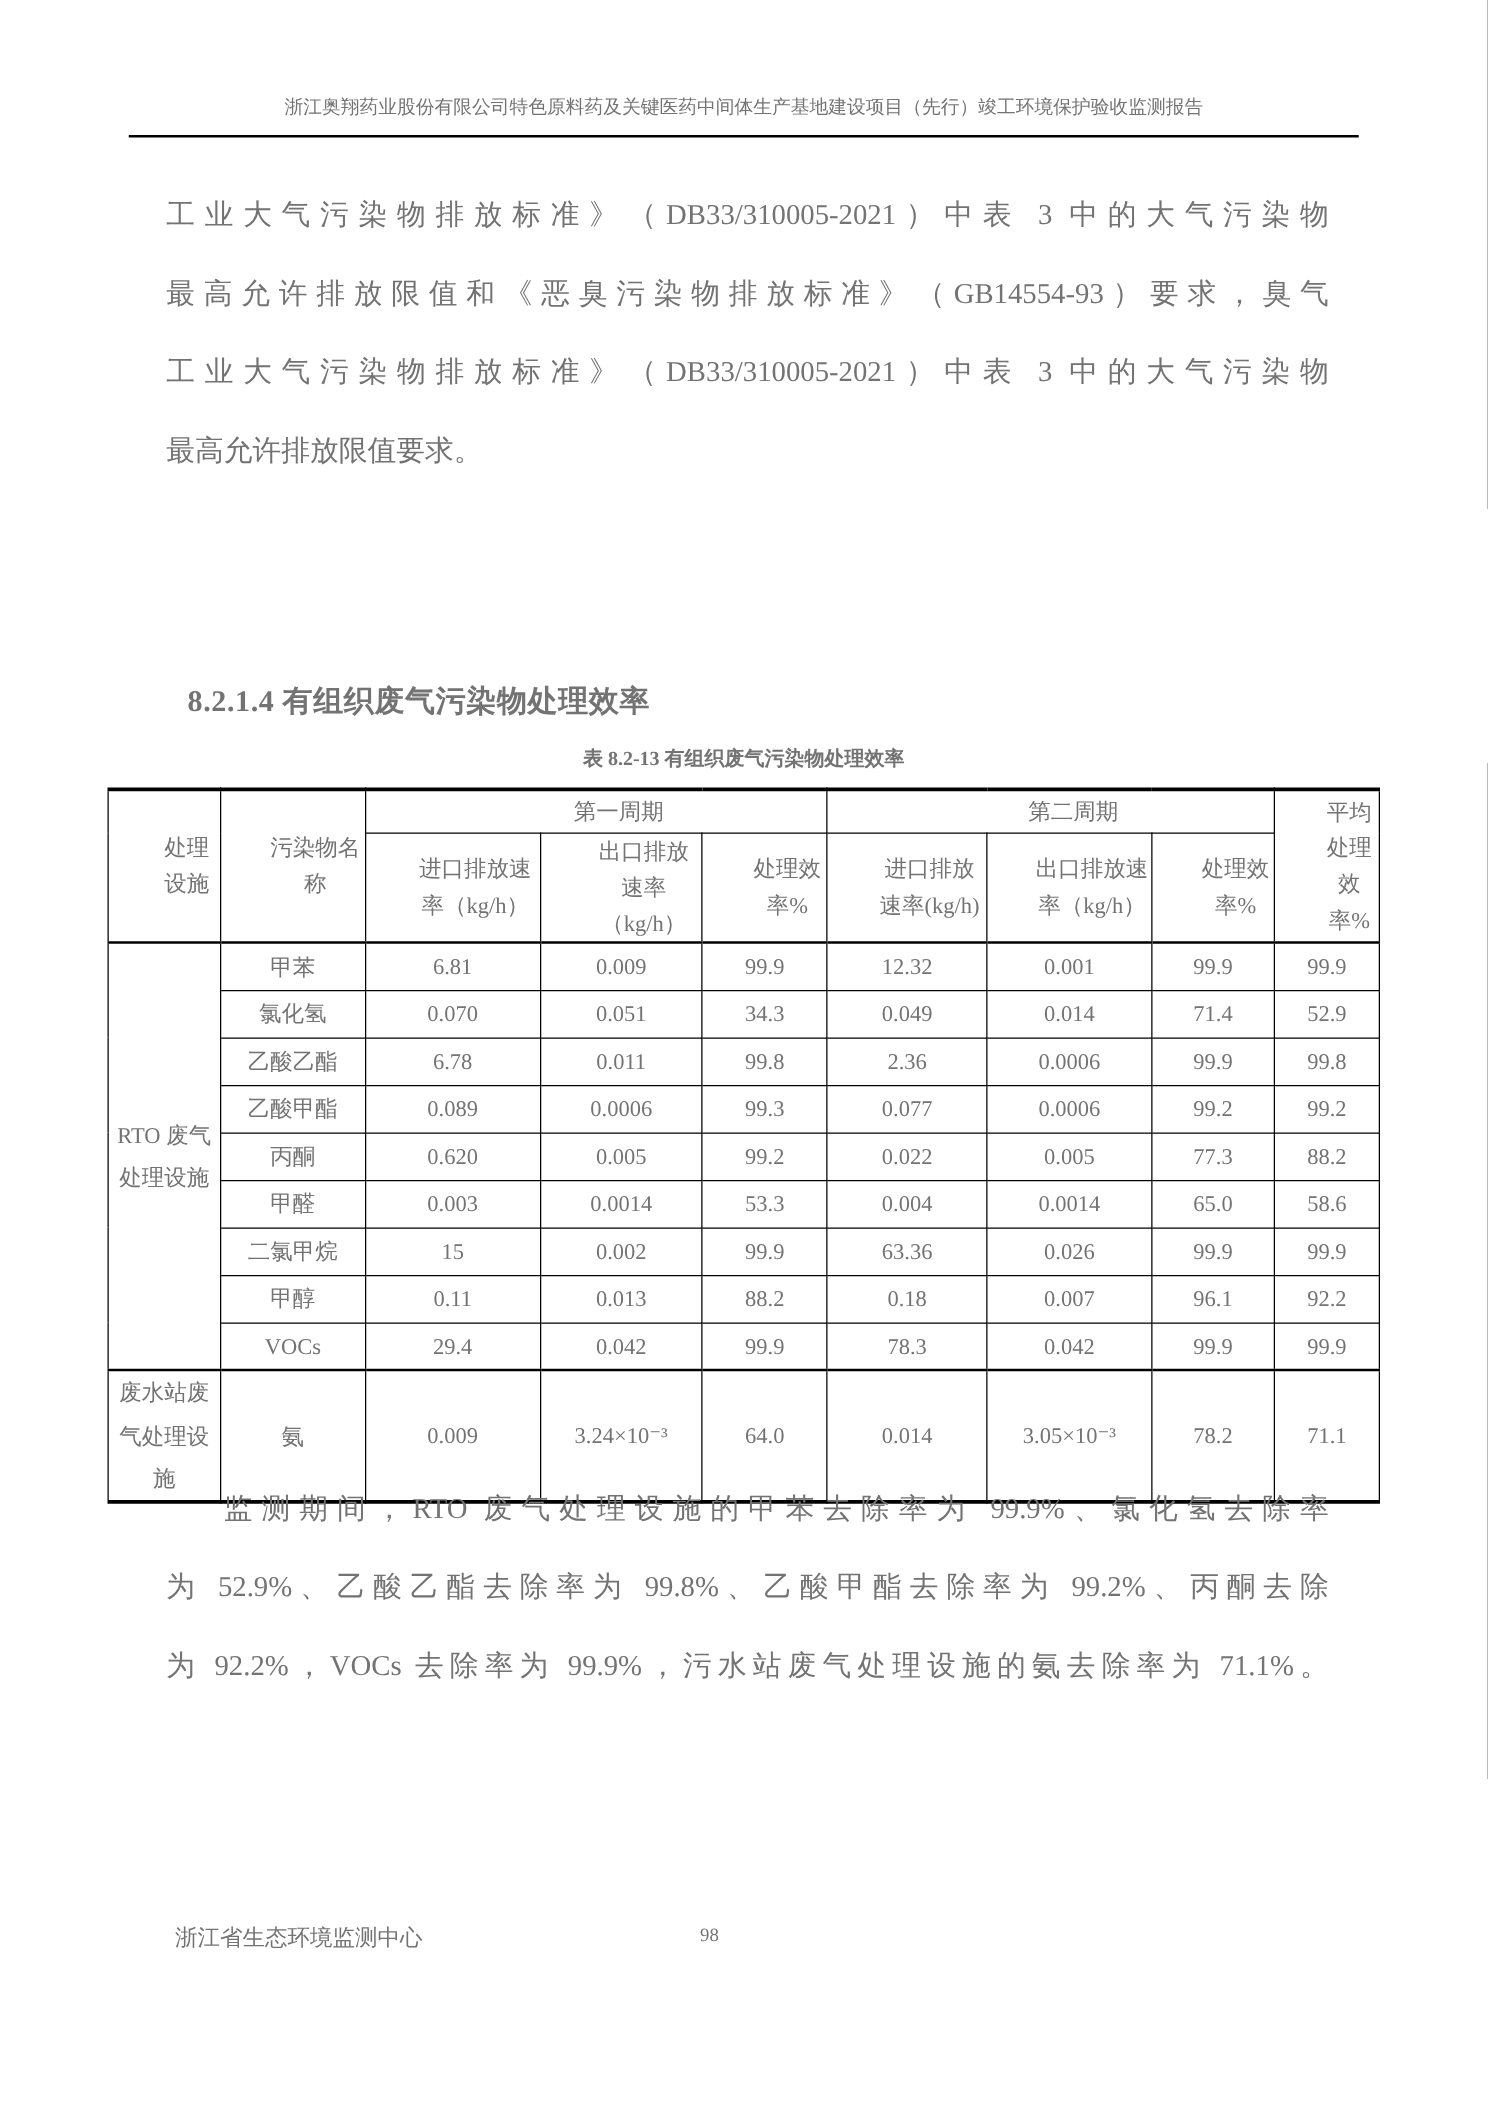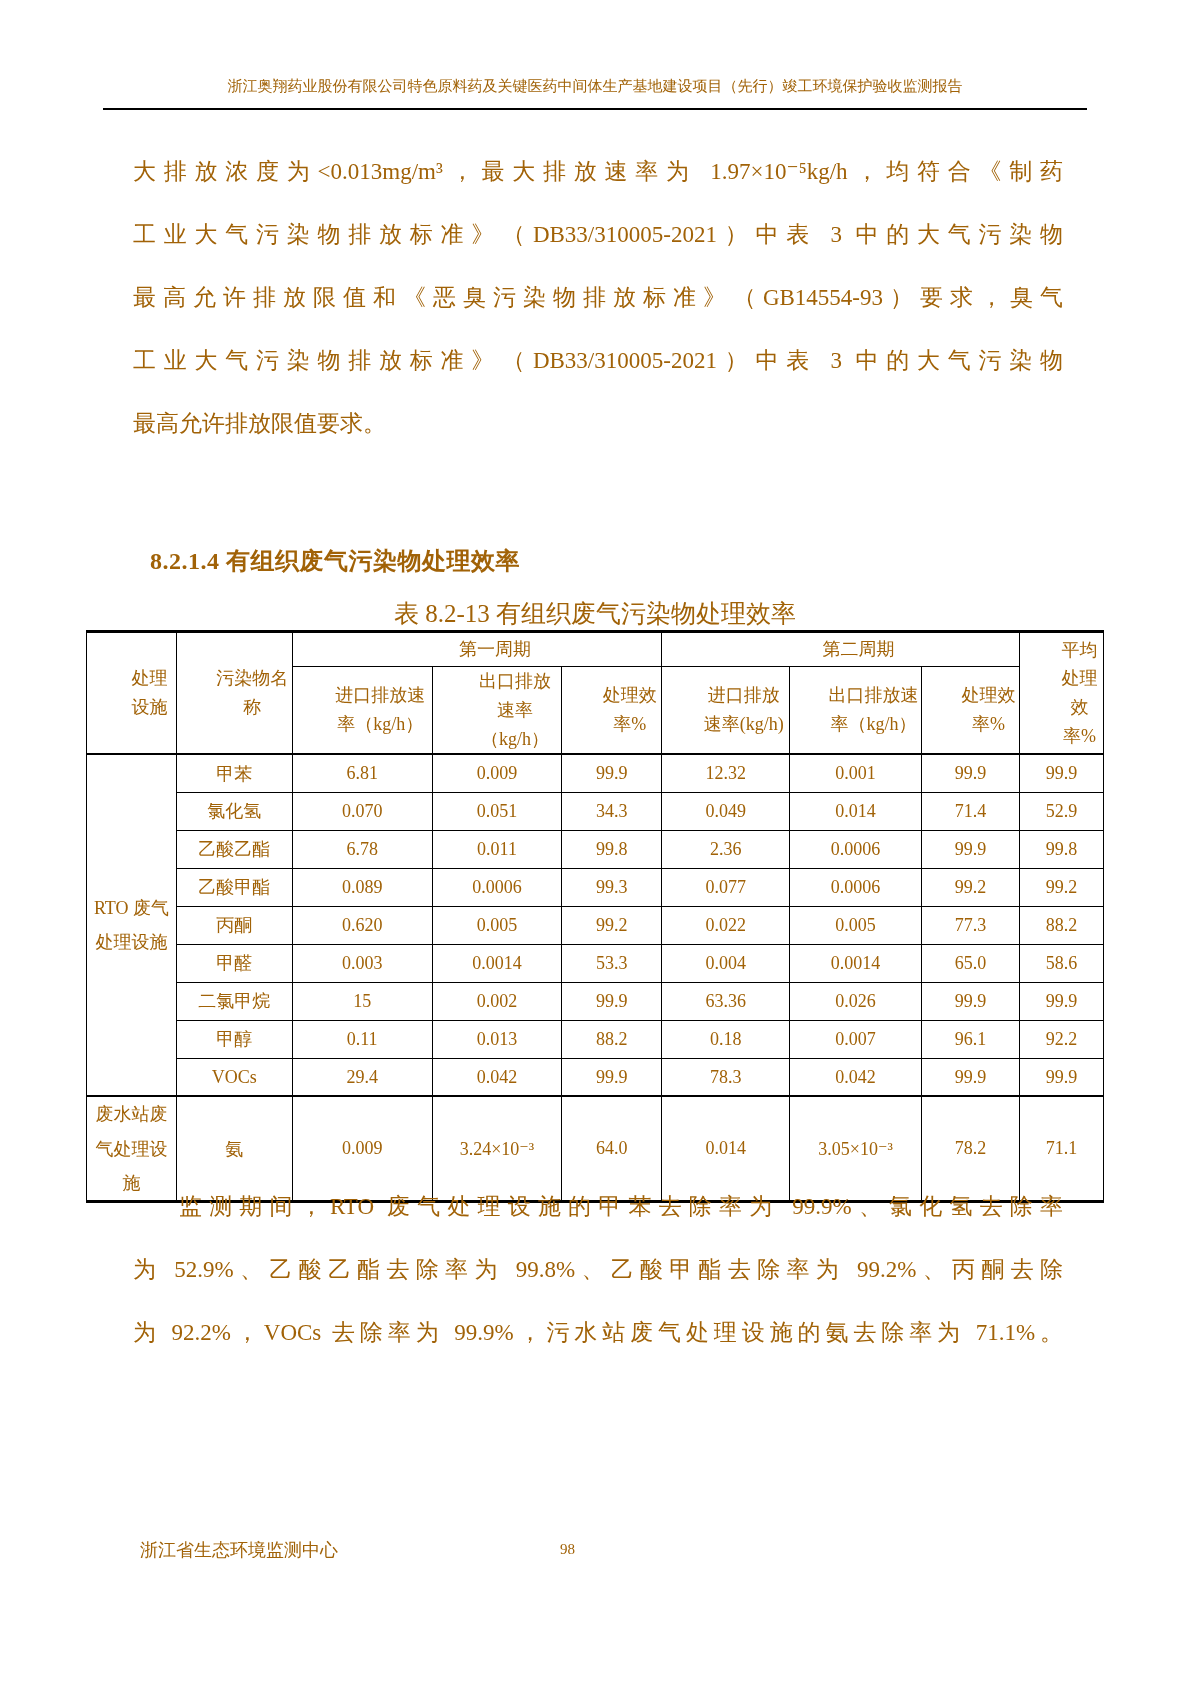--- a/index.html
+++ b/index.html
@@ -4,21 +4,21 @@
 <style>
   * { margin: 0; padding: 0; box-sizing: border-box; }
   html, body { background: #888; }
   .page {
     position: relative;
     width: 1190px;
     height: 1683px;
     margin: 0 auto;
     background: #ffffff;
     font-family: "Liberation Serif", "DejaVu Serif", serif;
-    color: #a16207;
+    color: #737373;
     overflow: hidden;
   }
   .doc-header {
     position: absolute;
     top: 76px; left: 103px; width: 984px;
     text-align: center;
     font-size: 15px;
     line-height: 20px;
     padding-bottom: 12px;
     border-bottom: 2px solid #000;
@@ -45,22 +45,22 @@
     top: 545px; left: 133px;
     font-size: 24px;
     font-weight: bold;
     letter-spacing: 0.5px;
     margin-left: 17px;
   }
   .table-caption {
     position: absolute;
     top: 597px; left: 86px; width: 1018px;
     text-align: center;
-    font-size: 25px;
-    font-weight: normal;
+    font-size: 16px;
+    font-weight: bold;
   }
   .data-table {
     position: absolute;
     top: 630px; left: 86px; width: 1018px;
     border-collapse: collapse;
     border-top: 3px solid #000;
     border-bottom: 3px solid #000;
     table-layout: fixed;
   }
   .data-table th, .data-table td {
@@ -94,21 +94,20 @@
 </head>
 <body>
 
 <div class="page">
 
   <div class="doc-header">
     <span>浙江奥翔药业股份有限公司特色原料药及关键医药中间体生产基地建设项目（先行）竣工环境保护验收监测报告</span>
   </div>
 
   <div class="para para1">
-      <div class="tline">大排放浓度为&lt;0.013mg/m³，最大排放速率为 1.97×10⁻⁵kg/h，均符合《制药</div>
       <div class="tline">工业大气污染物排放标准》（DB33/310005-2021）中表 3 中的大气污染物</div>
       <div class="tline">最高允许排放限值和《恶臭污染物排放标准》（GB14554-93）要求，臭气</div>
       <div class="tline">工业大气污染物排放标准》（DB33/310005-2021）中表 3 中的大气污染物</div>
       <div class="tline last">最高允许排放限值要求。</div>
     </div>
 
   <div class="section-heading">8.2.1.4 有组织废气污染物处理效率</div>
 
   <div class="table-caption">表 8.2-13  有组织废气污染物处理效率</div>
 

